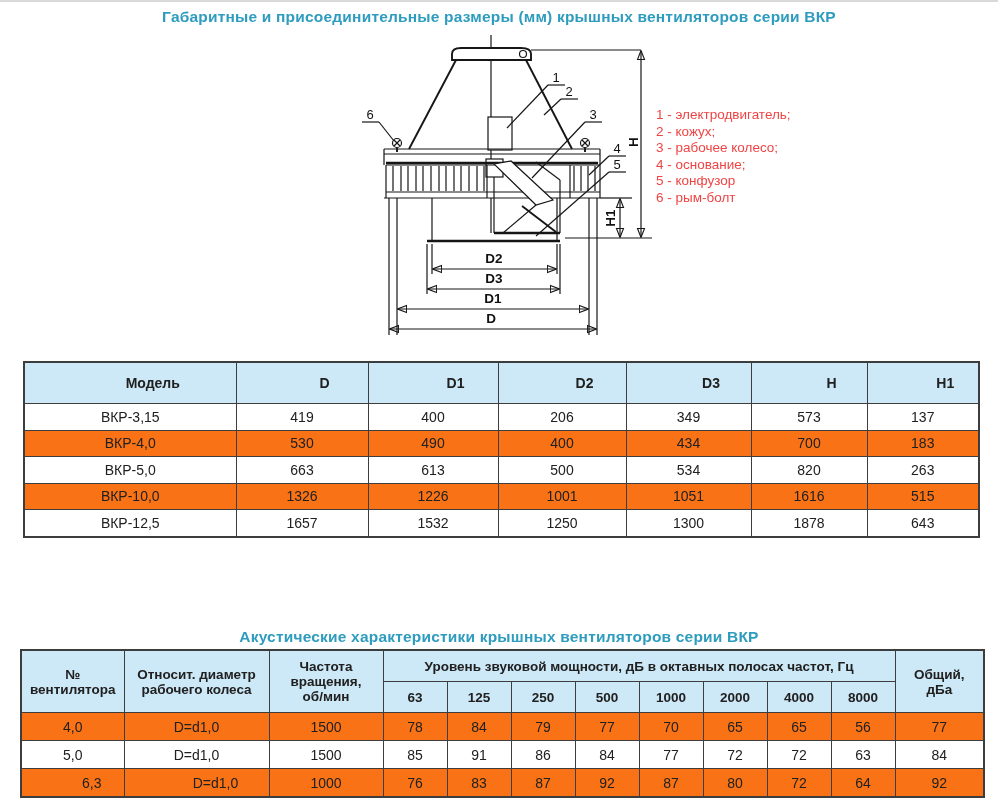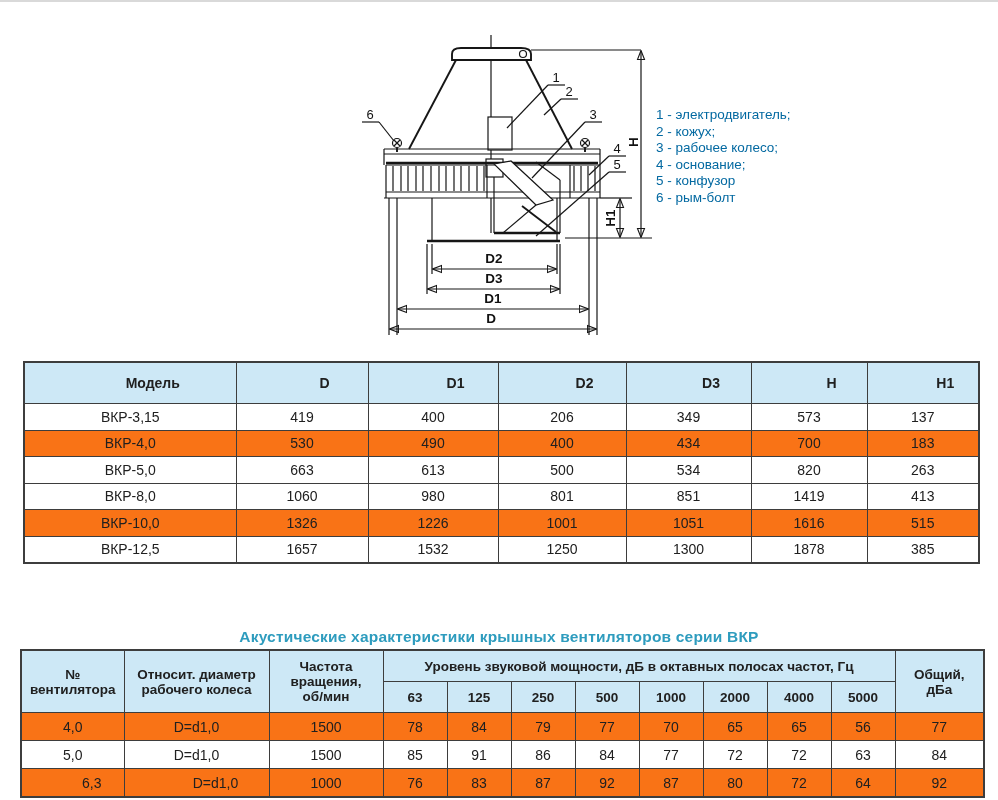--- a/index.html
+++ b/index.html
@@ -19,21 +19,21 @@
   .diagram-svg{position:absolute;left:320px;top:30px;width:340px;height:318px;}
   .diagram-svg line,.diagram-svg path,.diagram-svg circle,.diagram-svg polygon,.diagram-svg rect{
     stroke:#161616;fill:none;stroke-width:1.2;
   }
   .diagram-svg .w2{stroke-width:1.9;}
   .diagram-svg .w3{stroke-width:2.6;}
   .diagram-svg .fillw{fill:#fff;}
   .diagram-svg text{font-family:"Liberation Sans",sans-serif;font-size:13px;fill:#111;stroke:none;}
   .diagram-svg .dim-label{font-weight:700;font-size:13.5px;}
   .legend{
-    position:absolute;left:656px;top:105px;font-size:13.5px;line-height:16.5px;color:#0369a1;
+    position:absolute;left:656px;top:105px;font-size:13.5px;line-height:16.5px;color:#ef4444;
   }
 
   
   table{border-collapse:collapse;table-layout:fixed;background:#fff;}
   th,td{
     border:1.5px solid #3d3d3d;text-align:center;vertical-align:middle;
     font-size:14px;padding:0 2px;overflow:hidden;
   }
   th{background:#cde8f6;font-weight:700;white-space:pre-line;}
   tr.alt td{background:#f97316;}
@@ -45,20 +45,21 @@
 
   .ac-table{position:absolute;left:20px;top:647px;width:963px;border:2px solid #3d3d3d;}
   .ac-table th{height:30px;font-size:13.5px;}
   .ac-table td{height:27px;}
 </style>
 </head>
 <body>
 
 <div class="page">
 
+  <div class="doc-title title-1">Габаритные и присоединительные размеры (мм) крышных вентиляторов серии ВКР</div>
 
   <svg class="diagram-svg" viewBox="320 30 340 318">
     <defs>
       <marker id="arr" viewBox="0 0 10 10" refX="9" refY="5" markerWidth="8" markerHeight="8" orient="auto-start-reverse">
         <path d="M0,1.3 L9.5,5 L0,8.7 Z" fill="#161616" stroke="none"></path>
       </marker>
     </defs>
 
     <line x1="491" y1="33" x2="491" y2="158"></line>
 
@@ -225,46 +226,37 @@
         </tr>
         <tr>
           <td>ВКР-5,0</td>
           <td>663</td>
           <td>613</td>
           <td>500</td>
           <td>534</td>
           <td>820</td>
           <td>263</td>
         </tr>
-        <tr>
-          <td>ВКР-8,0</td>
-          <td>1060</td>
-          <td>980</td>
-          <td>801</td>
-          <td>851</td>
-          <td>1419</td>
-          <td>413</td>
-        </tr>
         <tr class="alt">
           <td>ВКР-10,0</td>
           <td>1326</td>
           <td>1226</td>
           <td>1001</td>
           <td>1051</td>
           <td>1616</td>
           <td>515</td>
         </tr>
         <tr>
           <td>ВКР-12,5</td>
           <td>1657</td>
           <td>1532</td>
           <td>1250</td>
           <td>1300</td>
           <td>1878</td>
-          <td>385</td>
+          <td>643</td>
         </tr>
       </tbody>
   </table>
 
   <div class="doc-title title-2">Акустические характеристики крышных вентиляторов серии ВКР</div>
 
   <table class="ac-table">
     <colgroup>
       <col style="width:103px">
         <col style="width:145px">
@@ -293,21 +285,21 @@
 дБа</th>
       </tr>
       <tr>
         <th>63</th>
         <th>125</th>
         <th>250</th>
         <th>500</th>
         <th>1000</th>
         <th>2000</th>
         <th>4000</th>
-        <th>5000</th>
+        <th>8000</th>
       </tr>
     </thead>
     <tbody>
         <tr class="alt">
           <td>4,0</td>
           <td>D=d1,0</td>
           <td>1500</td>
           <td>78</td>
           <td>84</td>
           <td>79</td>

